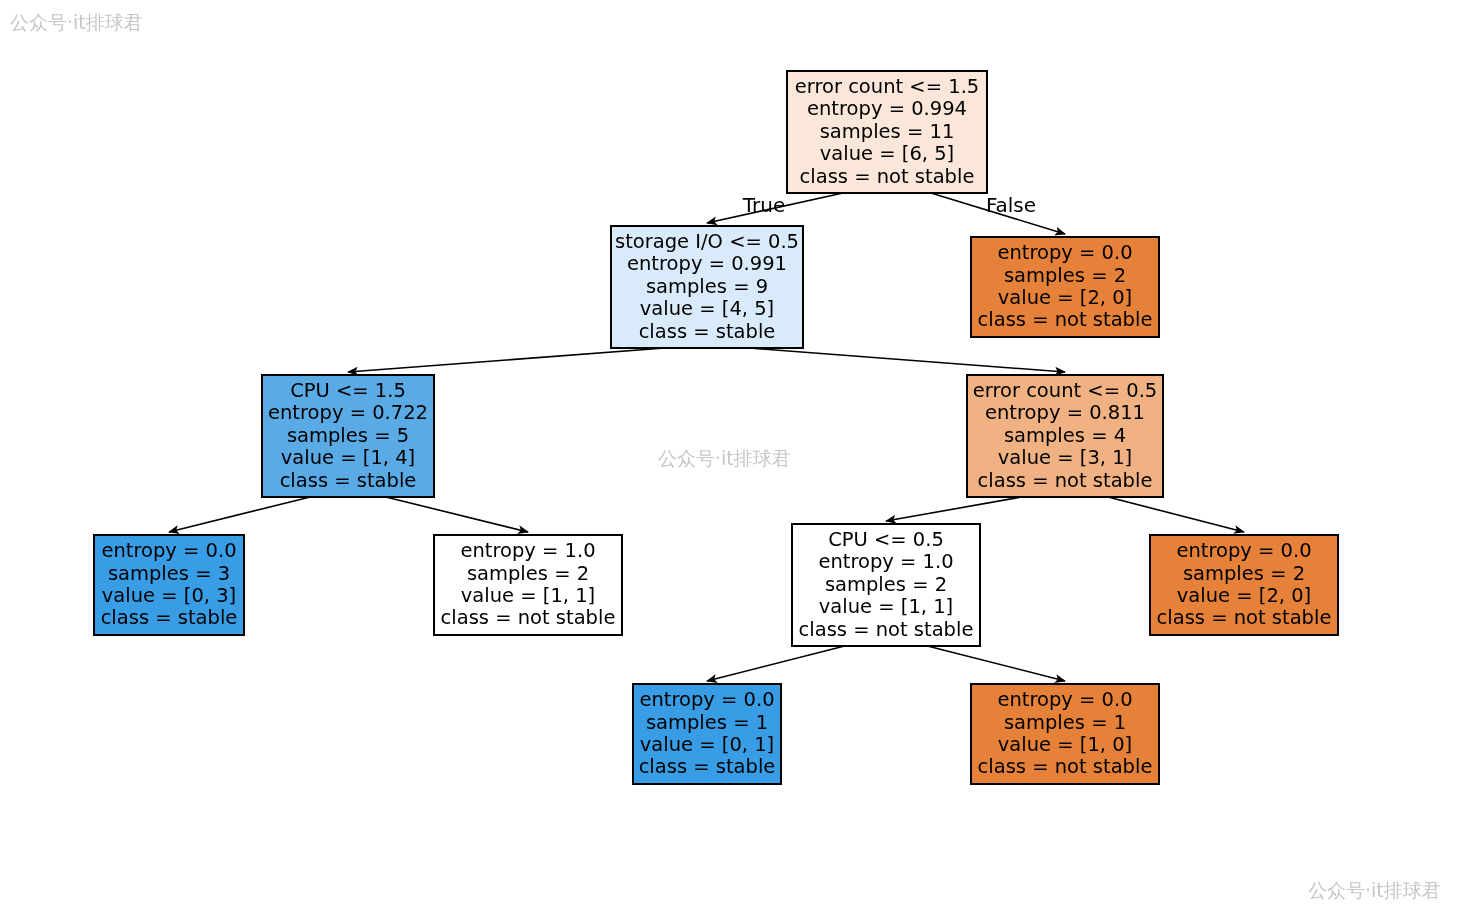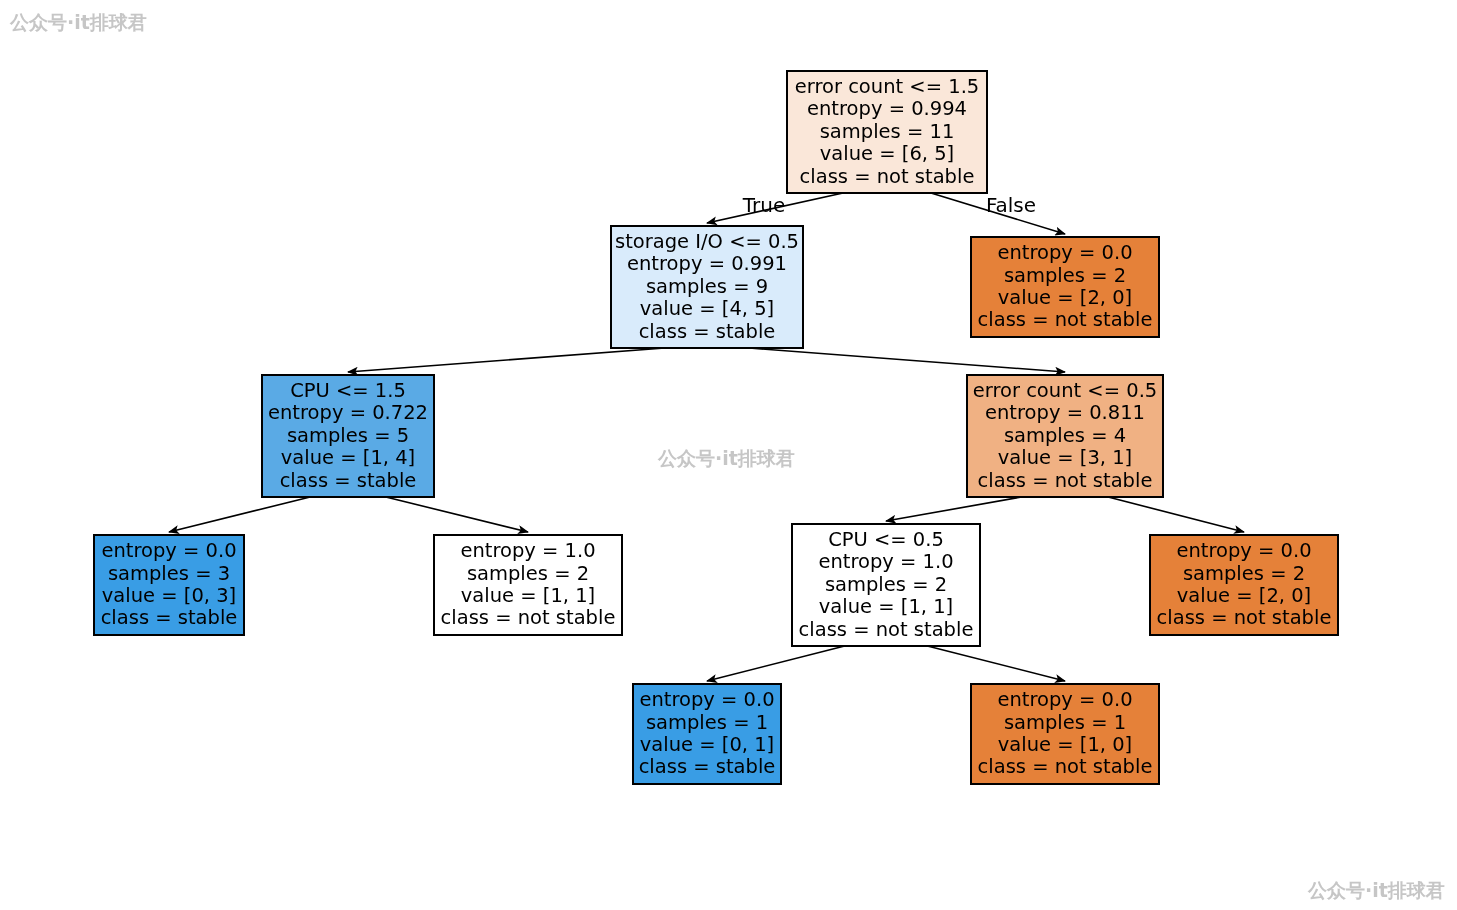--- a/index.html
+++ b/index.html
@@ -42,21 +42,20 @@
     font-size: 20px;
     fill: #000000;
     text-anchor: middle;
   }
   .watermark {
     position: absolute;
     font-family: "DejaVu Sans", "Liberation Sans", sans-serif;
     color: #c6c6c6;
     white-space: nowrap;
     user-select: none;
-    font-weight: bold;
   }
   #watermark-top-left {
     left: 10px;
     top: 10px;
     font-size: 19px;
   }
   #watermark-center {
     left: 658px;
     top: 446px;
     font-size: 19px;

